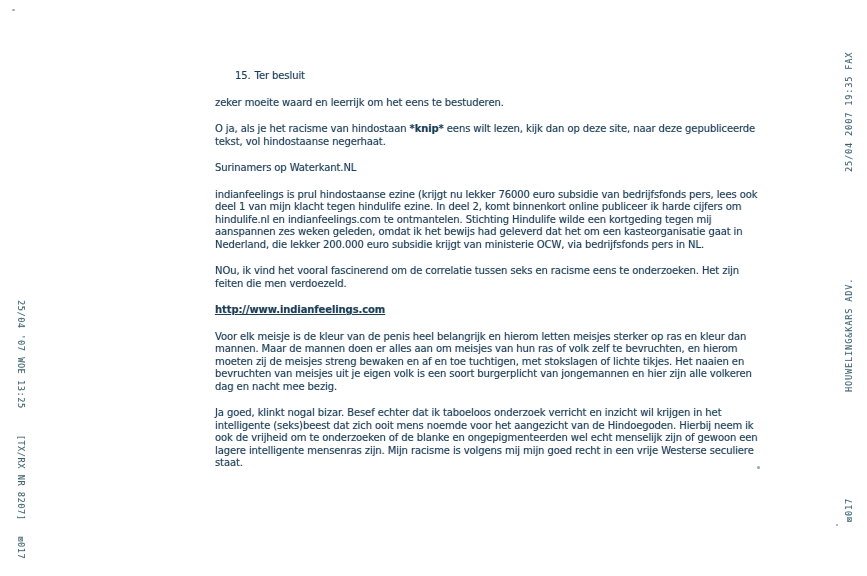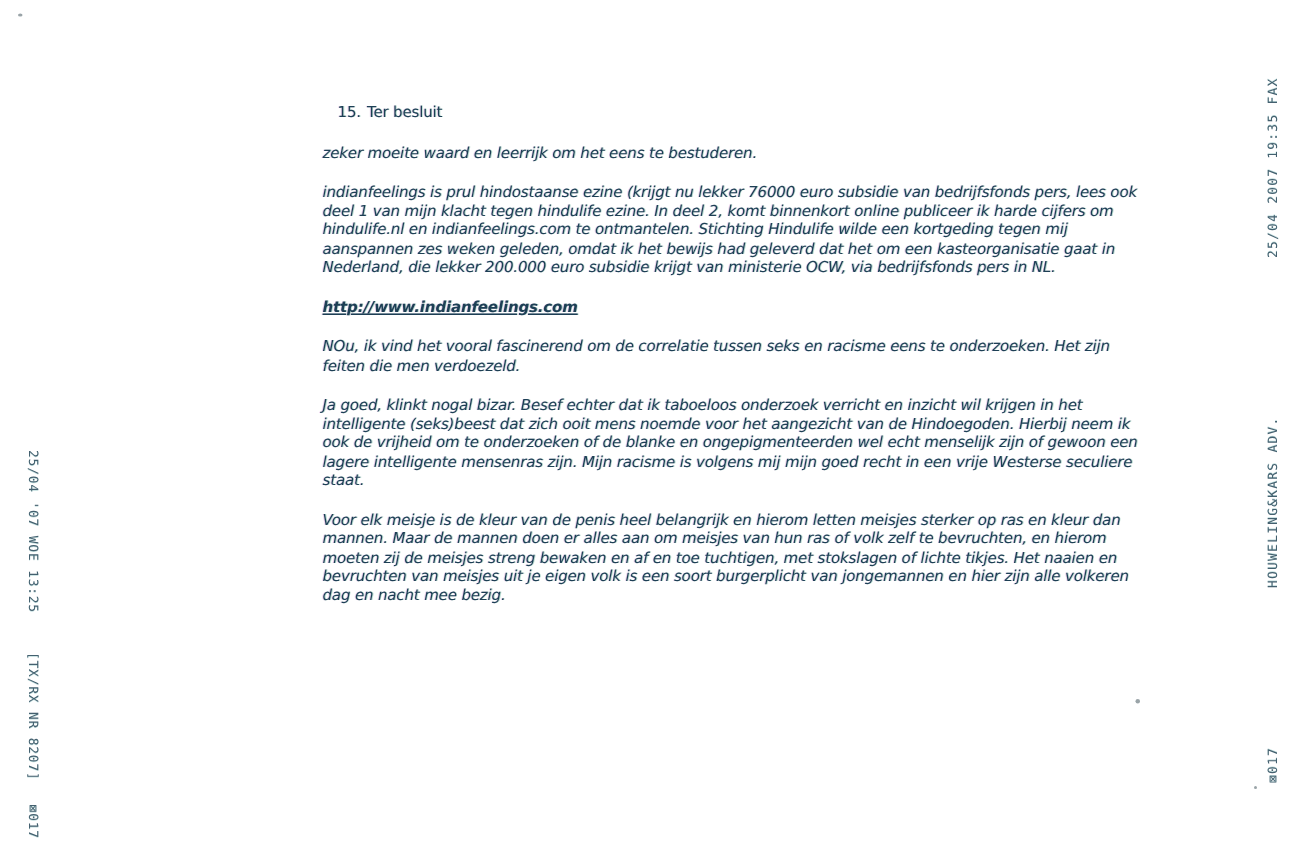--- a/index.html
+++ b/index.html
@@ -8,22 +8,22 @@
     background:#ffffff;
     font-family:"DejaVu Sans","Liberation Sans",sans-serif;
   }
   .page{position:absolute;inset:0;}
   
   .content{
     position:absolute;left:215px;top:70px;width:640px;
     color:#1d3f55;font-size:10px;line-height:12.5px;letter-spacing:-0.1px;
     text-shadow:0.6px 0 0 rgba(0,130,90,0.28), -0.6px 0 0 rgba(150,0,150,0.18);
   }
-  .para{white-space:pre;margin:0 0 14px 0;font-style:italic;}
-  .list{margin:0 0 14px 10px;}
+  .para{white-space:pre;margin:0 0 14px 0;}
+  .list{margin:0 0 14px 20px;}
   .list-line{white-space:pre;}
   .list-num{display:inline-block;margin-right:4px;}
   .bold{font-weight:bold;}
   .link{font-weight:bold;text-decoration:underline;color:#1d3f55;cursor:pointer;}
   
   .stamp{
     position:absolute;height:14px;
     font-family:"DejaVu Sans Mono","Liberation Mono",monospace;
     font-size:8.5px;color:#44606f;white-space:pre;
     text-shadow:0.5px 0 0 rgba(0,120,120,0.25);
@@ -56,44 +56,47 @@
   <div class="stamp stamp-right stamp-rt-page">⊠017</div>
 
   <div class="content">
 
     <div class="list">
       <div class="list-line"><span class="list-num">15.</span><span>Ter besluit</span></div>
     </div>
 
     <div class="para">zeker moeite waard en leerrijk om het eens te bestuderen.</div>
 
+    <div class="para"><span>O ja, als je het racisme van hindostaan </span><span class="bold">*knip*</span><span> eens wilt lezen, kijk dan op deze site, naar deze gepubliceerde
+tekst, vol hindostaanse negerhaat.</span></div>
 
+    <div class="para">Surinamers op Waterkant.NL</div>
 
     <div class="para">indianfeelings is prul hindostaanse ezine (krijgt nu lekker 76000 euro subsidie van bedrijfsfonds pers, lees ook
 deel 1 van mijn klacht tegen hindulife ezine. In deel 2, komt binnenkort online publiceer ik harde cijfers om
 hindulife.nl en indianfeelings.com te ontmantelen. Stichting Hindulife wilde een kortgeding tegen mij
 aanspannen zes weken geleden, omdat ik het bewijs had geleverd dat het om een kasteorganisatie gaat in
 Nederland, die lekker 200.000 euro subsidie krijgt van ministerie OCW, via bedrijfsfonds pers in NL.</div>
 
+    <div class="para">NOu, ik vind het vooral fascinerend om de correlatie tussen seks en racisme eens te onderzoeken. Het zijn
+feiten die men verdoezeld.</div>
+
     <div class="para"><span class="link">http://www.indianfeelings.com</span></div>
 
-    <div class="para">NOu, ik vind het vooral fascinerend om de correlatie tussen seks en racisme eens te onderzoeken. Het zijn
-feiten die men verdoezeld.</div>
+    <div class="para">Voor elk meisje is de kleur van de penis heel belangrijk en hierom letten meisjes sterker op ras en kleur dan
+mannen. Maar de mannen doen er alles aan om meisjes van hun ras of volk zelf te bevruchten, en hierom
+moeten zij de meisjes streng bewaken en af en toe tuchtigen, met stokslagen of lichte tikjes. Het naaien en
+bevruchten van meisjes uit je eigen volk is een soort burgerplicht van jongemannen en hier zijn alle volkeren
+dag en nacht mee bezig.</div>
 
     <div class="para">Ja goed, klinkt nogal bizar. Besef echter dat ik taboeloos onderzoek verricht en inzicht wil krijgen in het
 intelligente (seks)beest dat zich ooit mens noemde voor het aangezicht van de Hindoegoden. Hierbij neem ik
 ook de vrijheid om te onderzoeken of de blanke en ongepigmenteerden wel echt menselijk zijn of gewoon een
 lagere intelligente mensenras zijn. Mijn racisme is volgens mij mijn goed recht in een vrije Westerse seculiere
 staat.</div>
-
-    <div class="para">Voor elk meisje is de kleur van de penis heel belangrijk en hierom letten meisjes sterker op ras en kleur dan
-mannen. Maar de mannen doen er alles aan om meisjes van hun ras of volk zelf te bevruchten, en hierom
-moeten zij de meisjes streng bewaken en af en toe tuchtigen, met stokslagen of lichte tikjes. Het naaien en
-bevruchten van meisjes uit je eigen volk is een soort burgerplicht van jongemannen en hier zijn alle volkeren
-dag en nacht mee bezig.</div>
 
   </div>
 
   <div class="speck speck1"></div>
   <div class="speck speck2"></div>
   <div class="speck speck3"></div>
 
 </div>
 
 </body></html>

